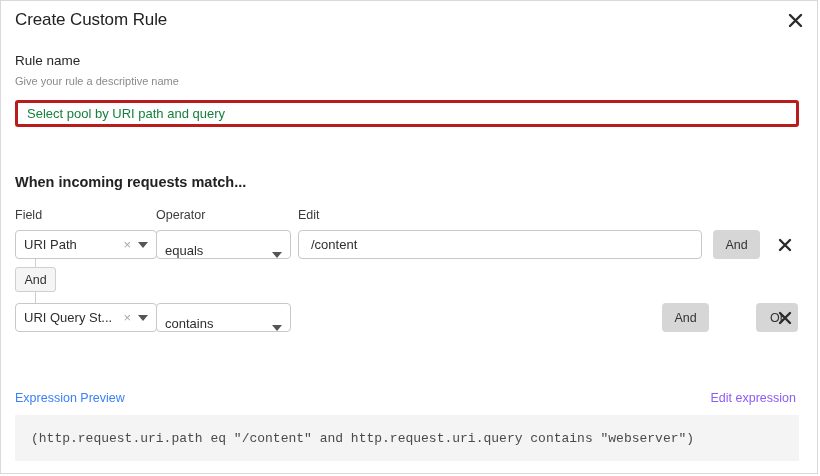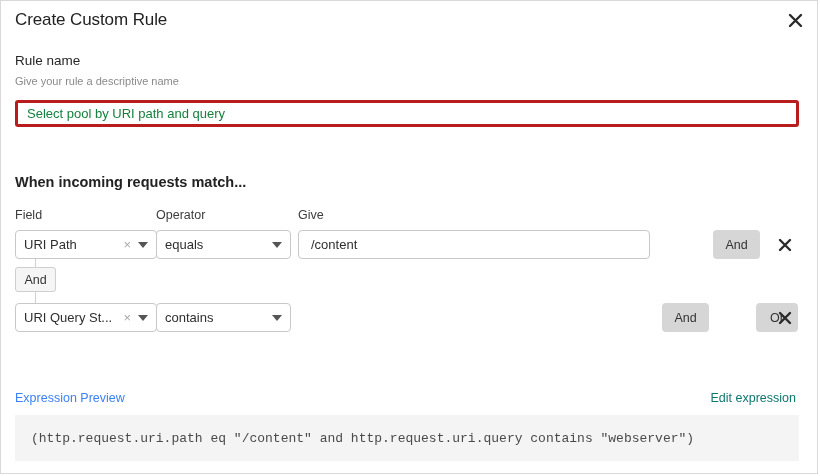--- a/index.html
+++ b/index.html
@@ -152,38 +152,39 @@
     border-left: 5px solid transparent;
     border-right: 5px solid transparent;
     border-top: 6px solid #555555;
     margin-left: 1px;
   }
 
   .op-select {
     left: 155px;
     width: 135px;
     justify-content: space-between;
+    align-items: flex-end;
   }
   .op-select .op-label { overflow: hidden; text-overflow: ellipsis; }
 
   .value-input {
     position: absolute;
     top: 0;
     height: 29px;
     box-sizing: border-box;
     border: 1px solid #c8c8c8;
     border-radius: 4px;
     background: #fff;
     padding: 0 8px;
     font-family: "Liberation Sans", sans-serif;
     font-size: 13px;
     color: #2e2e2e;
     outline: none;
   }
-  .value-input.v1 { left: 297px; width: 352px; padding-left: 12px; }
+  .value-input.v1 { left: 297px; width: 404px; padding-left: 12px; }
   .value-input.v2 { left: 297px; width: 355px; }
 
   .logic-btn {
     position: absolute;
     top: 0;
     height: 29px;
     box-sizing: border-box;
     border: none;
     border-radius: 4px;
     background: #d6d6d6;
@@ -251,21 +252,21 @@
     left: 14px;
     top: 390px;
     font-size: 12.5px;
     color: #3b82f6;
   }
   .edit-expr {
     position: absolute;
     right: 21px;
     top: 390px;
     font-size: 12.5px;
-    color: #0f766e;
+    color: #8b5cf6;
     text-decoration: none;
     cursor: pointer;
   }
   .expr-box {
     position: absolute;
     left: 14px;
     top: 414px;
     width: 784px;
     height: 46px;
     box-sizing: border-box;
@@ -293,21 +294,21 @@
   </button>
 
   <div class="section-label" style="top:52px;">Rule name</div>
   <div class="section-sublabel" style="top:74px;">Give your rule a descriptive name</div>
   <input class="rule-name-input" type="text" value="Select pool by URI path and query" style="">
 
   <div class="match-heading">When incoming requests match...</div>
 
   <div class="col-head c-field">Field</div>
   <div class="col-head c-operator">Operator</div>
-  <div class="col-head c-value">Give</div>
+  <div class="col-head c-value">Edit</div>
 
   <div class="connector-line"></div>
   <div class="connector-badge">And</div>
 
   <div class="cond-row r1">
     <div class="ctl field-select">
       <span class="fs-label">URI Path</span>
       <span class="clear-x">×</span>
       <span class="caret"></span>
     </div>

